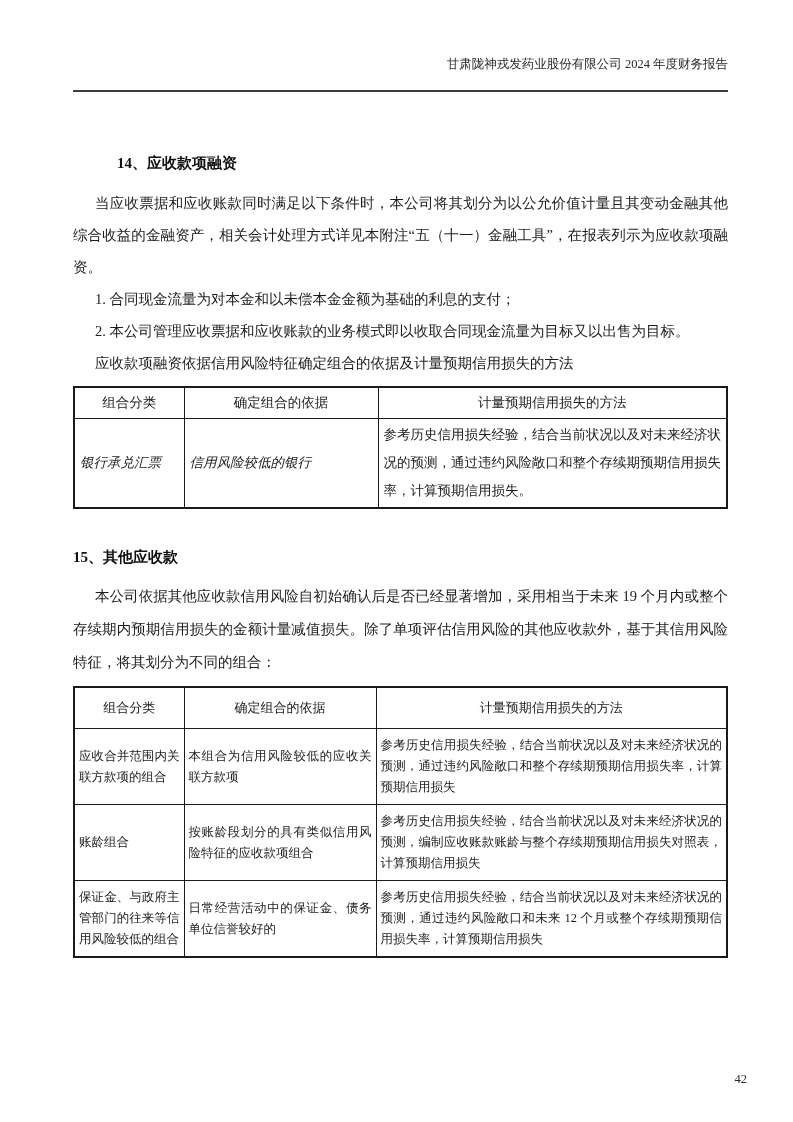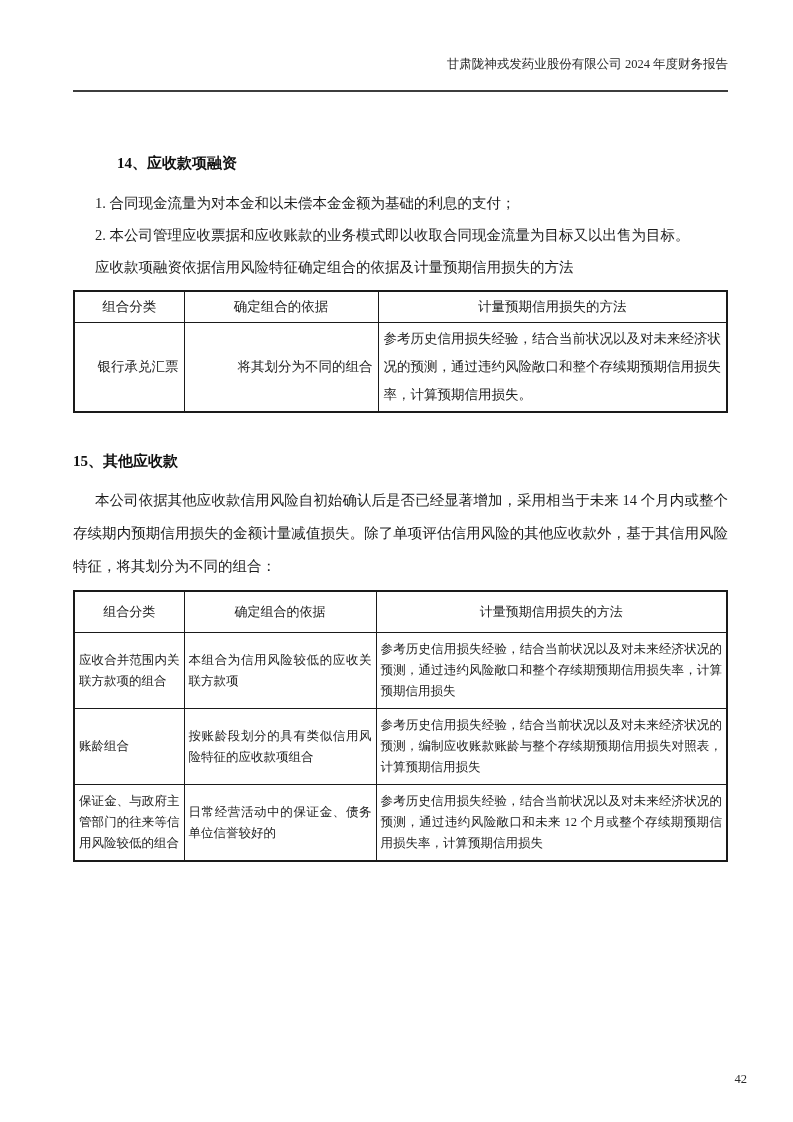--- a/index.html
+++ b/index.html
@@ -53,21 +53,21 @@
     padding-left: 28px;
   }
   .tbl th, .tbl td {
     border: 1px solid #1a1a1a;
     vertical-align: middle;
     font-weight: normal;
   }
   .tbl-1 { margin-top: 7px; font-size: 13.5px; }
   .tbl-1 th { height: 31px; text-align: center; padding: 2px 4px; }
   .tbl-1 td { line-height: 28px; padding: 2px 5px; }
-  .tbl-1 td.cell-center { text-align: right; }
+  .tbl-1 td.cell-center { text-align: left; font-style: italic; }
   .tbl-1 td.cell-left { text-align: justify; }
   .tbl-2 { margin-top: 7px; font-size: 12.5px; }
   .tbl-2 th { height: 42px; text-align: center; padding: 2px 4px; font-size: 13px; }
   .tbl-2 td { line-height: 21px; padding: 6px 4px; text-align: justify; }
   .page-number {
     position: absolute;
     right: 46px;
     top: 1072px;
     font-size: 12.5px;
     color: #2a2a2a;
@@ -78,20 +78,21 @@
 
 <div class="page">
 
   <div class="doc-header">
     <span>甘肃陇神戎发药业股份有限公司 2024 年度财务报告</span>
   </div>
 
   <h2 class="sec-heading s14">14、应收款项融资</h2>
 
   <div class="block14">
+    <p class="indent">当应收票据和应收账款同时满足以下条件时，本公司将其划分为以公允价值计量且其变动金融其他综合收益的金融资产，相关会计处理方式详见本附注“五（十一）金融工具”，在报表列示为应收款项融资。</p>
     <p class="indent">1. 合同现金流量为对本金和以未偿本金金额为基础的利息的支付；</p>
     <p class="indent">2. 本公司管理应收票据和应收账款的业务模式即以收取合同现金流量为目标又以出售为目标。</p>
     <p class="indent">应收款项融资依据信用风险特征确定组合的依据及计量预期信用损失的方法</p>
   </div>
 
   <table class="tbl tbl-1">
     <colgroup>
       <col style="width:110px">
       <col style="width:194px">
       <col>
@@ -99,29 +100,29 @@
     <thead>
       <tr>
         <th>组合分类</th>
         <th>确定组合的依据</th>
         <th>计量预期信用损失的方法</th>
       </tr>
     </thead>
     <tbody>
       <tr>
         <td class="cell-center">银行承兑汇票</td>
-        <td class="cell-center">将其划分为不同的组合</td>
+        <td class="cell-center">信用风险较低的银行</td>
         <td class="cell-left">参考历史信用损失经验，结合当前状况以及对未来经济状况的预测，通过违约风险敞口和整个存续期预期信用损失率，计算预期信用损失。</td>
       </tr>
     </tbody>
   </table>
 
   <h2 class="sec-heading s15">15、其他应收款</h2>
 
-  <p class="para15 indent">本公司依据其他应收款信用风险自初始确认后是否已经显著增加，采用相当于未来 14 个月内或整个存续期内预期信用损失的金额计量减值损失。除了单项评估信用风险的其他应收款外，基于其信用风险特征，将其划分为不同的组合：</p>
+  <p class="para15 indent">本公司依据其他应收款信用风险自初始确认后是否已经显著增加，采用相当于未来 19 个月内或整个存续期内预期信用损失的金额计量减值损失。除了单项评估信用风险的其他应收款外，基于其信用风险特征，将其划分为不同的组合：</p>
 
   <table class="tbl tbl-2">
     <colgroup>
       <col style="width:110px">
       <col style="width:192px">
       <col>
     </colgroup>
     <thead>
       <tr>
         <th>组合分类</th>

